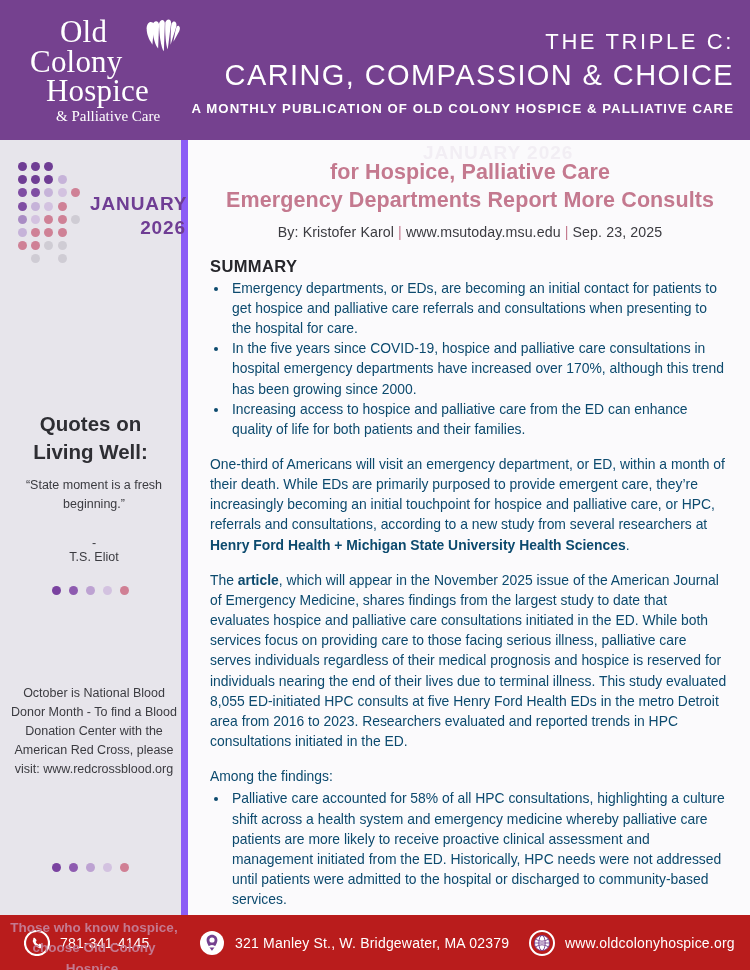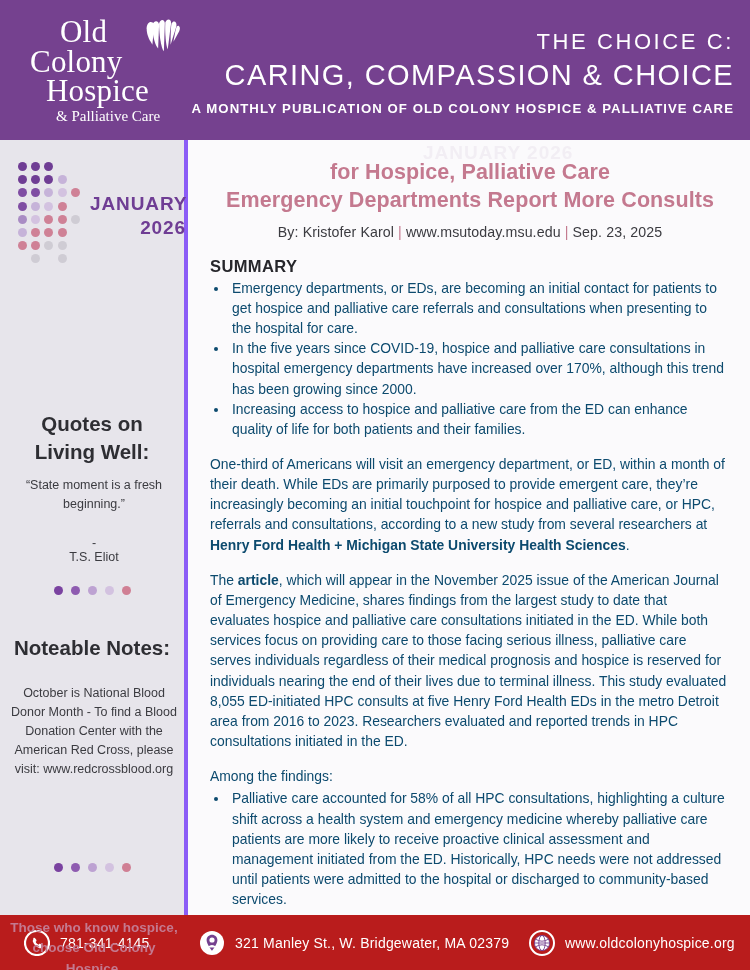--- a/index.html
+++ b/index.html
@@ -80,21 +80,21 @@
   .body-wrap {
     display:flex;
     height:775px;
     background:#fbfafc;
   }
 
   
   .sidebar {
     width:188px;
     background:#e7e5eb;
-    border-right:4px solid #8b5cf6;
+    border-right:7px solid #8b5cf6;
     position:relative;
     flex-shrink:0;
   }
 
   .dotgrid {
     position:absolute;
     left:18px;
     top:22px;
     width:76px;
     height:96px;
@@ -246,21 +246,21 @@
         <path d="M15 13 C16 8, 21 7, 22 12 L21 37 C18 34, 15 24, 15 13 Z"></path>
         <path d="M22 11 C23 6, 28 6, 28 11 L27 40 C24 37, 22 22, 22 11 Z"></path>
         <path d="M28.5 10 C30 5, 35 6, 34.5 11 L31 38 C29 34, 28 20, 28.5 10 Z"></path>
         <path d="M35 11 C37 7, 41 9, 40 14 L34 33 C34 27, 34 16, 35 11 Z"></path>
         <path d="M40.5 14 C42.5 12, 45 15, 43 19 L37 30 C38 25, 39 17, 40.5 14 Z"></path>
       </g>
     </svg>
   </div>
 
   <div class="header-right">
-    <div class="triple-c">THE CHOICE C:</div>
+    <div class="triple-c">THE TRIPLE C:</div>
     <div class="caring-line">CARING, COMPASSION &amp; CHOICE</div>
     <div class="monthly-pub">A MONTHLY PUBLICATION OF OLD COLONY HOSPICE &amp; PALLIATIVE CARE</div>
   </div>
 </div>
 
 <div class="body-wrap">
 
   <div class="sidebar">
 
     <div class="dotgrid" id="dotgrid">
@@ -314,21 +314,20 @@
     </div>
 
     <div class="dotrow dotrow-1" id="dotrow1">
         <span style="background: rgb(122, 66, 160);"></span>
         <span style="background: rgb(142, 91, 176);"></span>
         <span style="background: rgb(189, 162, 210);"></span>
         <span style="background: rgb(211, 194, 224);"></span>
         <span style="background: rgb(208, 127, 148);"></span>
       </div>
 
-    <div class="sb-heading notes-head">Noteable Notes:</div>
     <div class="notes-body">October is National Blood Donor Month - To find a Blood Donation Center with the American Red Cross, please visit: www.redcrossblood.org</div>
 
     <div class="dotrow dotrow-2" id="dotrow2">
         <span style="background: rgb(122, 66, 160);"></span>
         <span style="background: rgb(142, 91, 176);"></span>
         <span style="background: rgb(189, 162, 210);"></span>
         <span style="background: rgb(211, 194, 224);"></span>
         <span style="background: rgb(208, 127, 148);"></span>
       </div>
 

